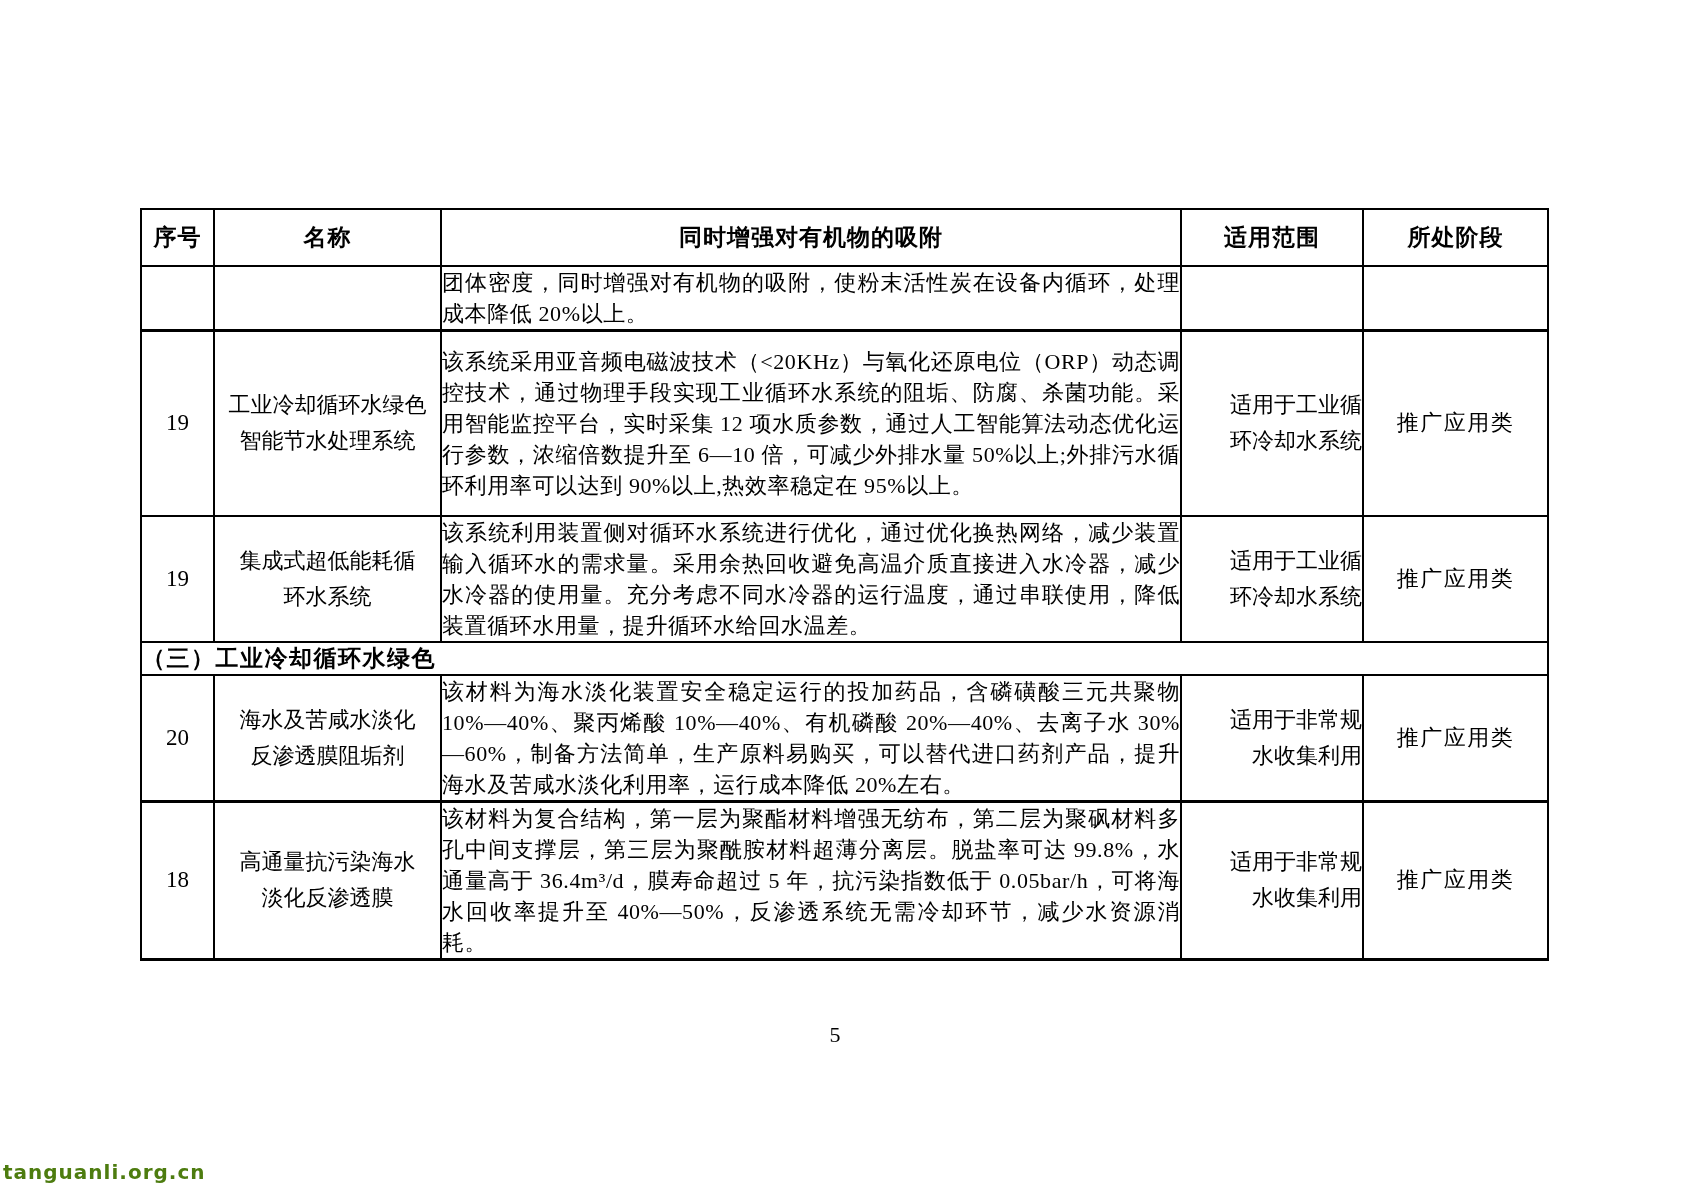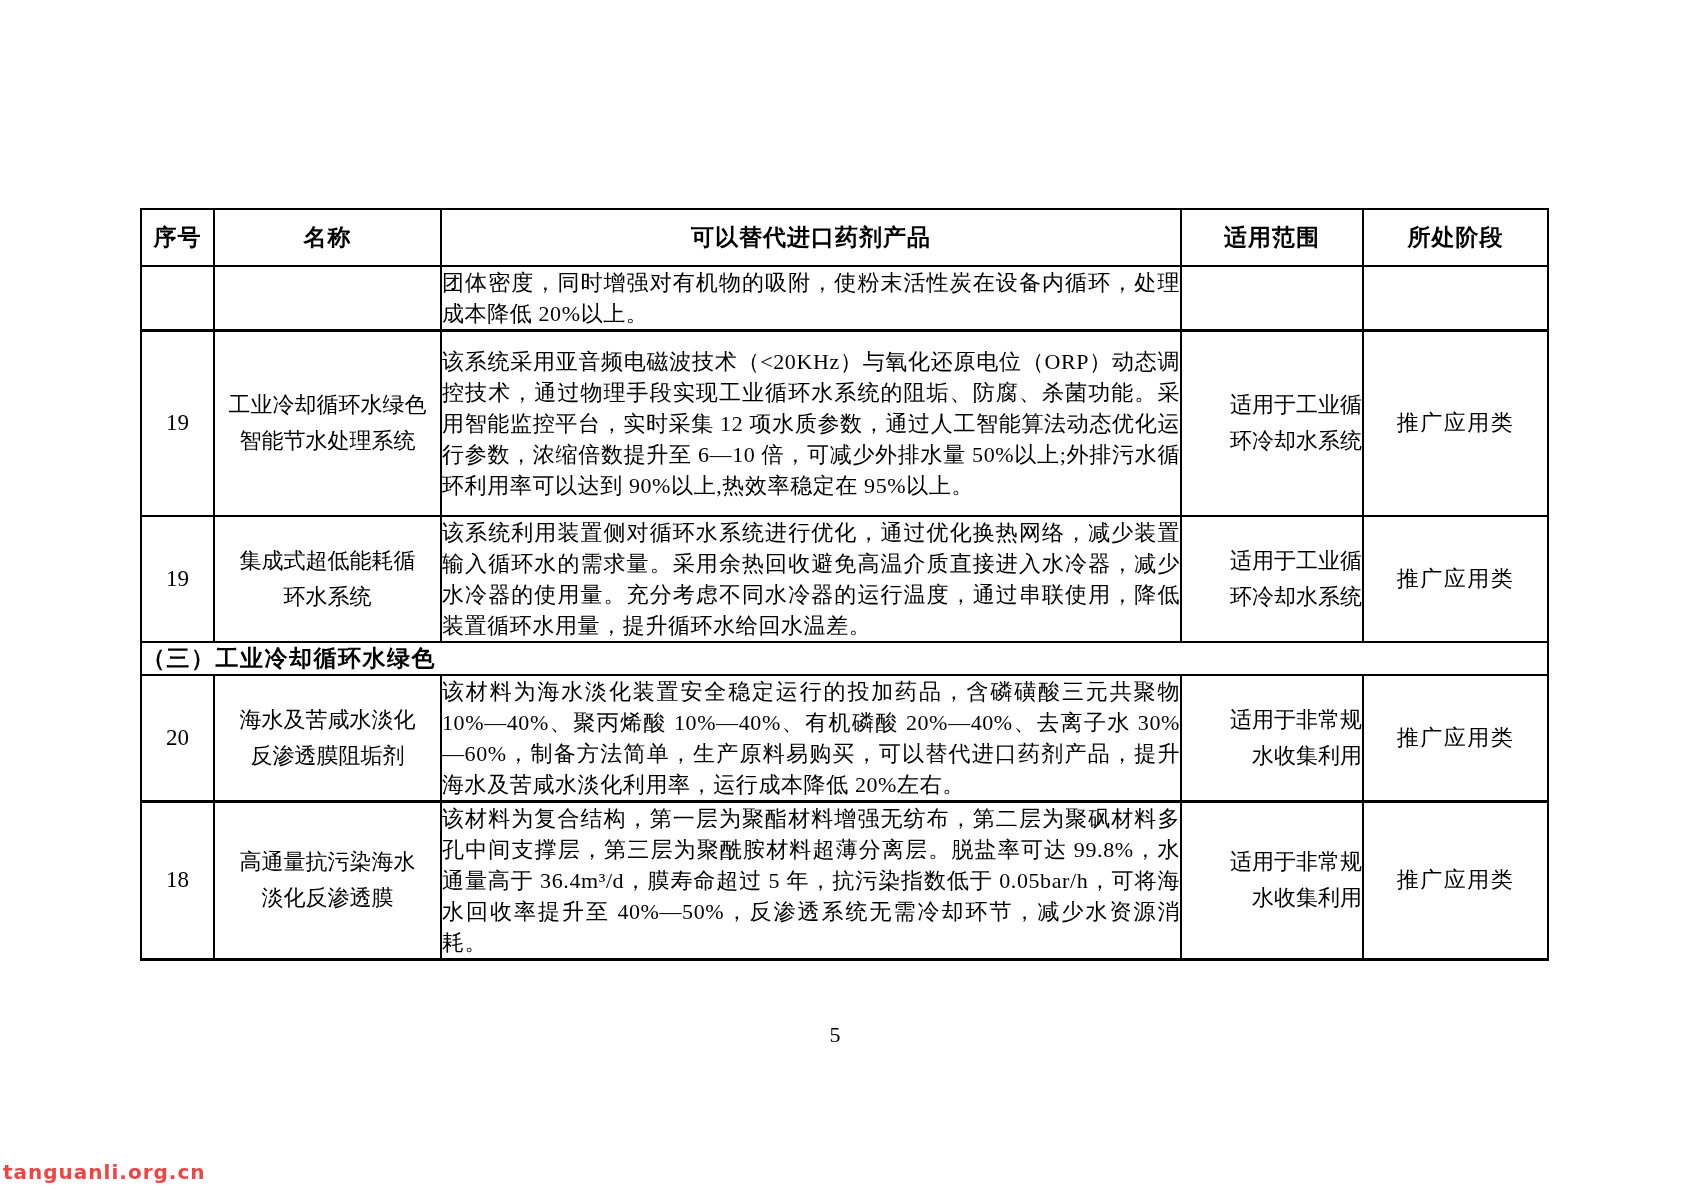--- a/index.html
+++ b/index.html
@@ -86,42 +86,42 @@
     text-align:center;
     font-size:22px;
   }
   .watermark {
     position:absolute;
     left:3px; top:1160px;
     font-family:"DejaVu Sans",sans-serif;
     font-weight:700;
     font-size:20px;
     letter-spacing:1px;
-    color:#ef4444;
+    color:#4d7c0f;
   }
 </style>
 </head>
 <body>
 
 <div class="page">
 
   <table class="tech">
     <colgroup>
       <col style="width:73px">
       <col style="width:227px">
       <col style="width:740px">
       <col style="width:182px">
       <col style="width:185px">
     </colgroup>
 
     <tbody>
         <tr class="h-header">
       <th>序号</th>
       <th>名称</th>
-      <th>可以替代进口药剂产品</th>
+      <th>同时增强对有机物的吸附</th>
       <th>适用范围</th>
       <th>所处阶段</th>
     </tr>
 
     <tr class="h-cont">
       <td class="no"></td>
       <td class="name"></td>
       <td class="tech-text">团体密度，同时增强对有机物的吸附，使粉末活性炭在设备内循环，处理成本降低 20%以上。</td>
       <td class="scope"></td>
       <td class="stage"></td>

